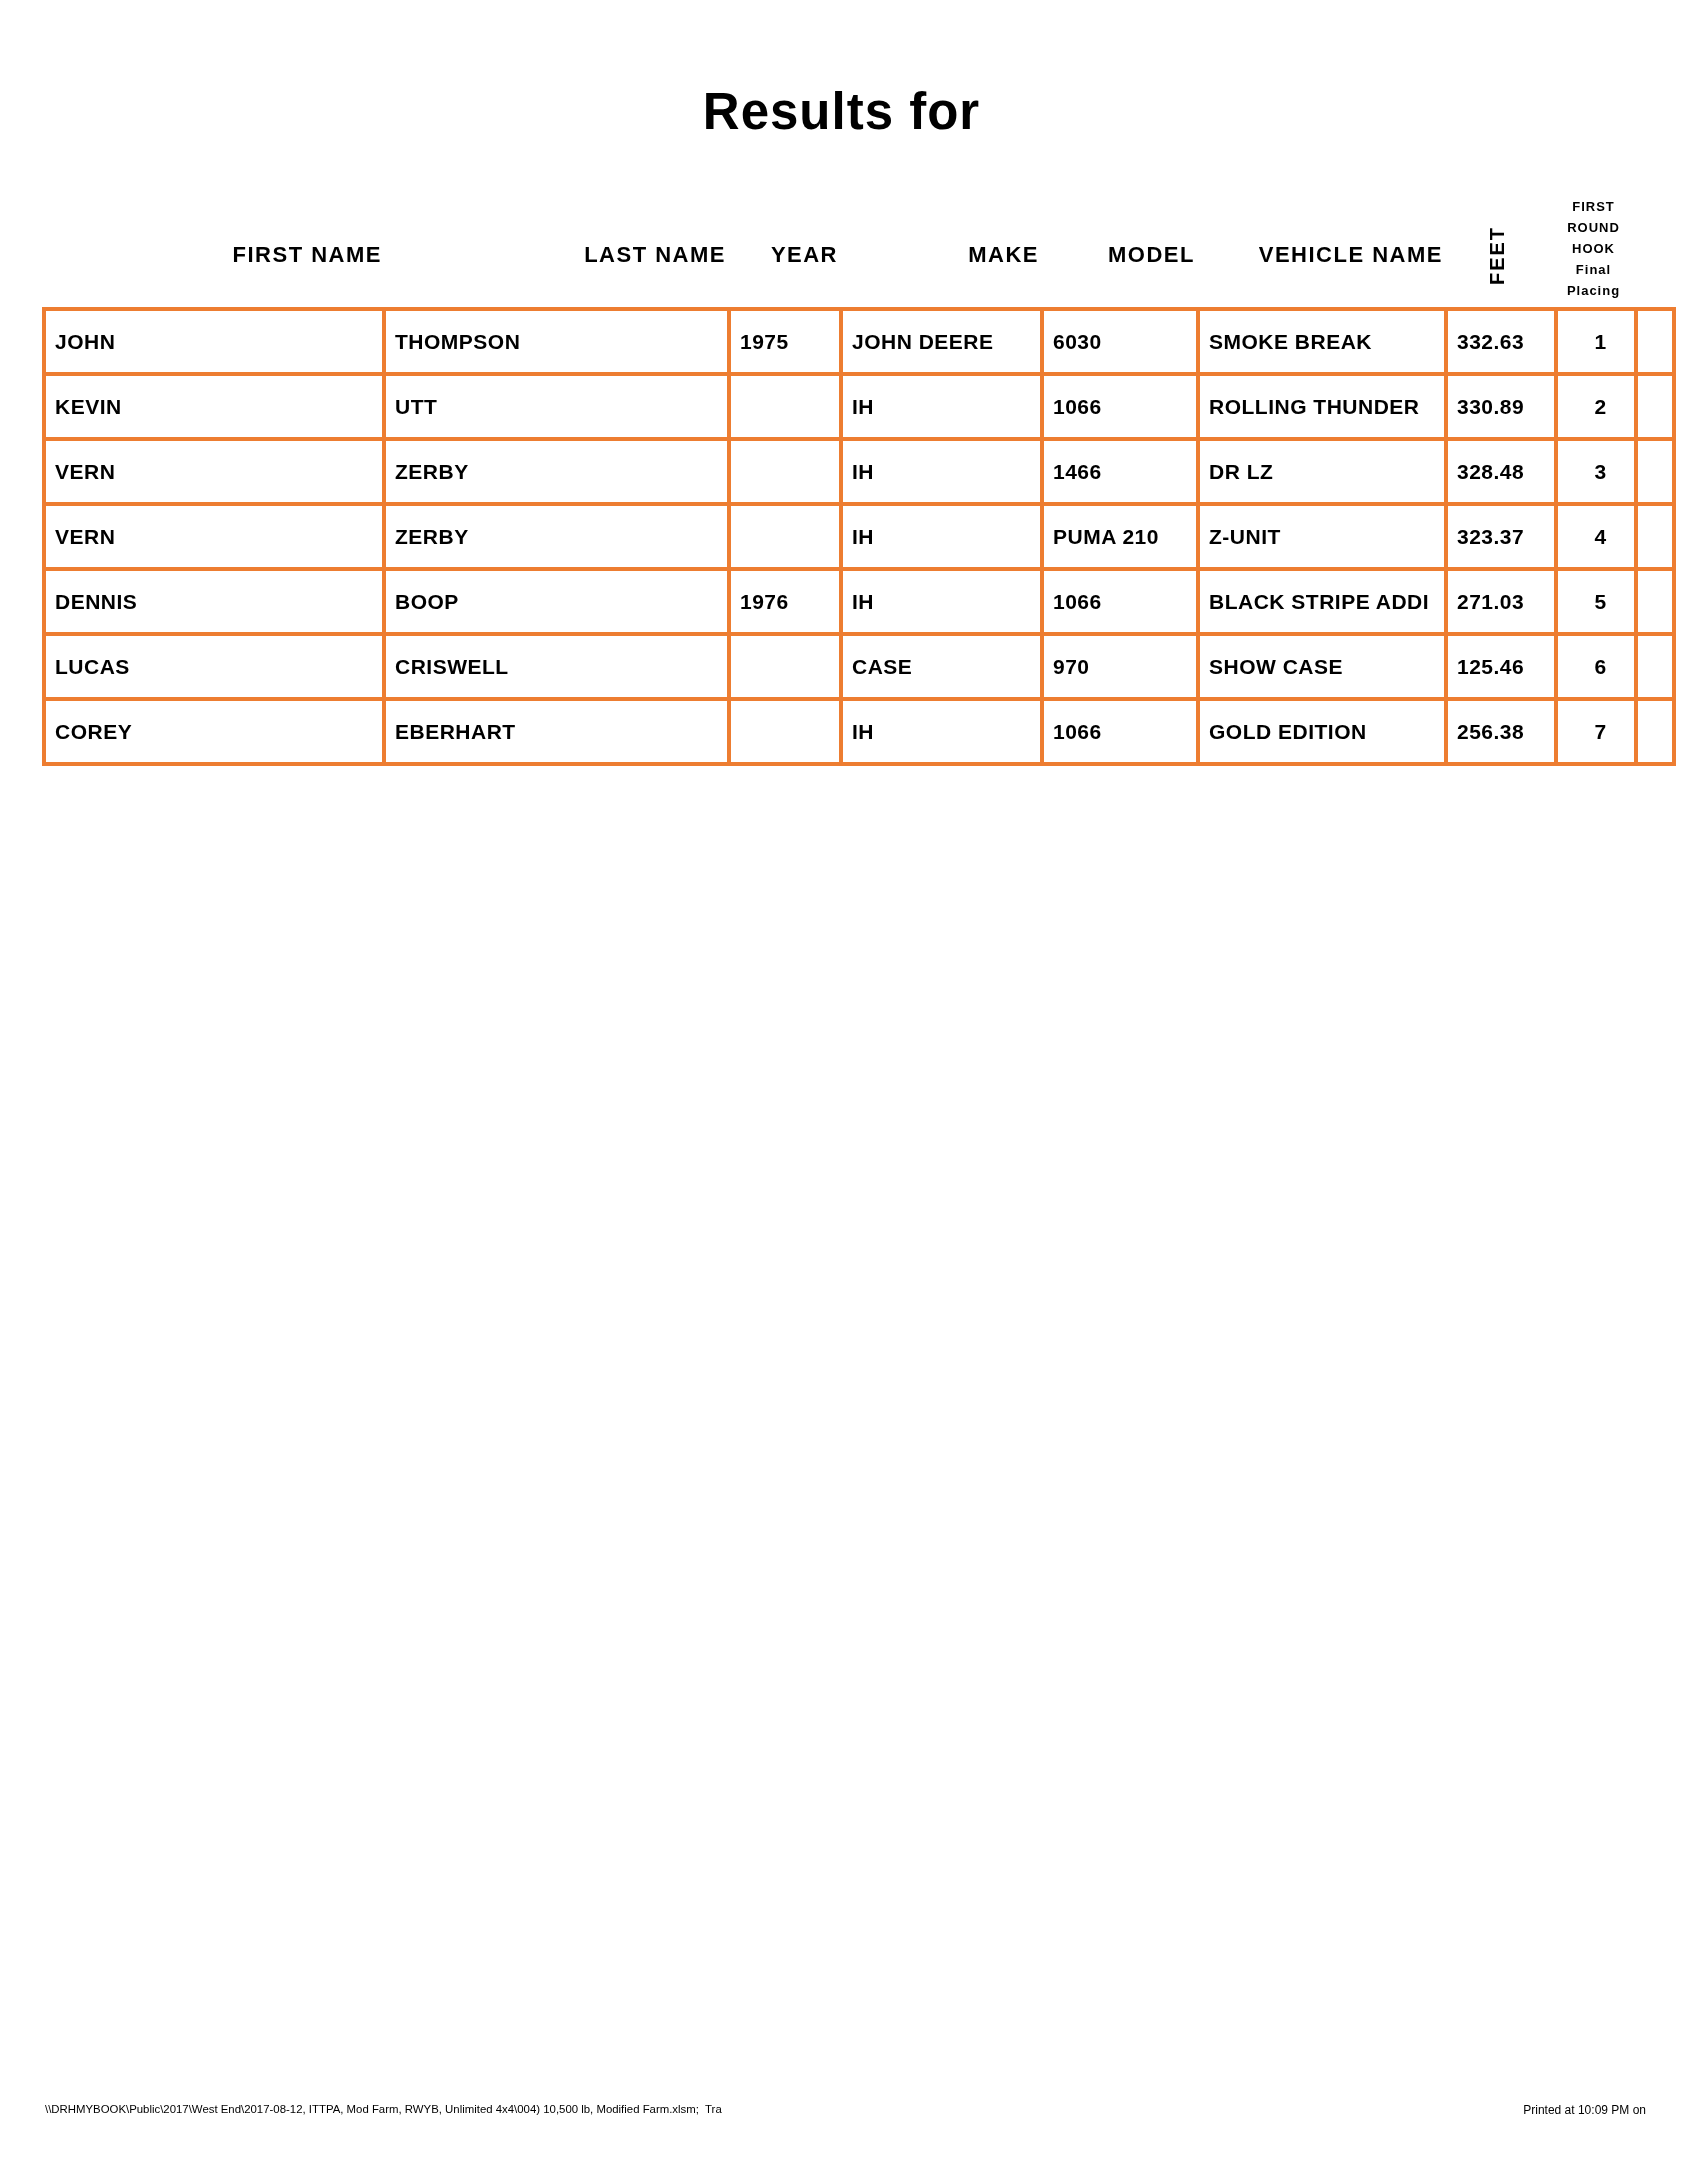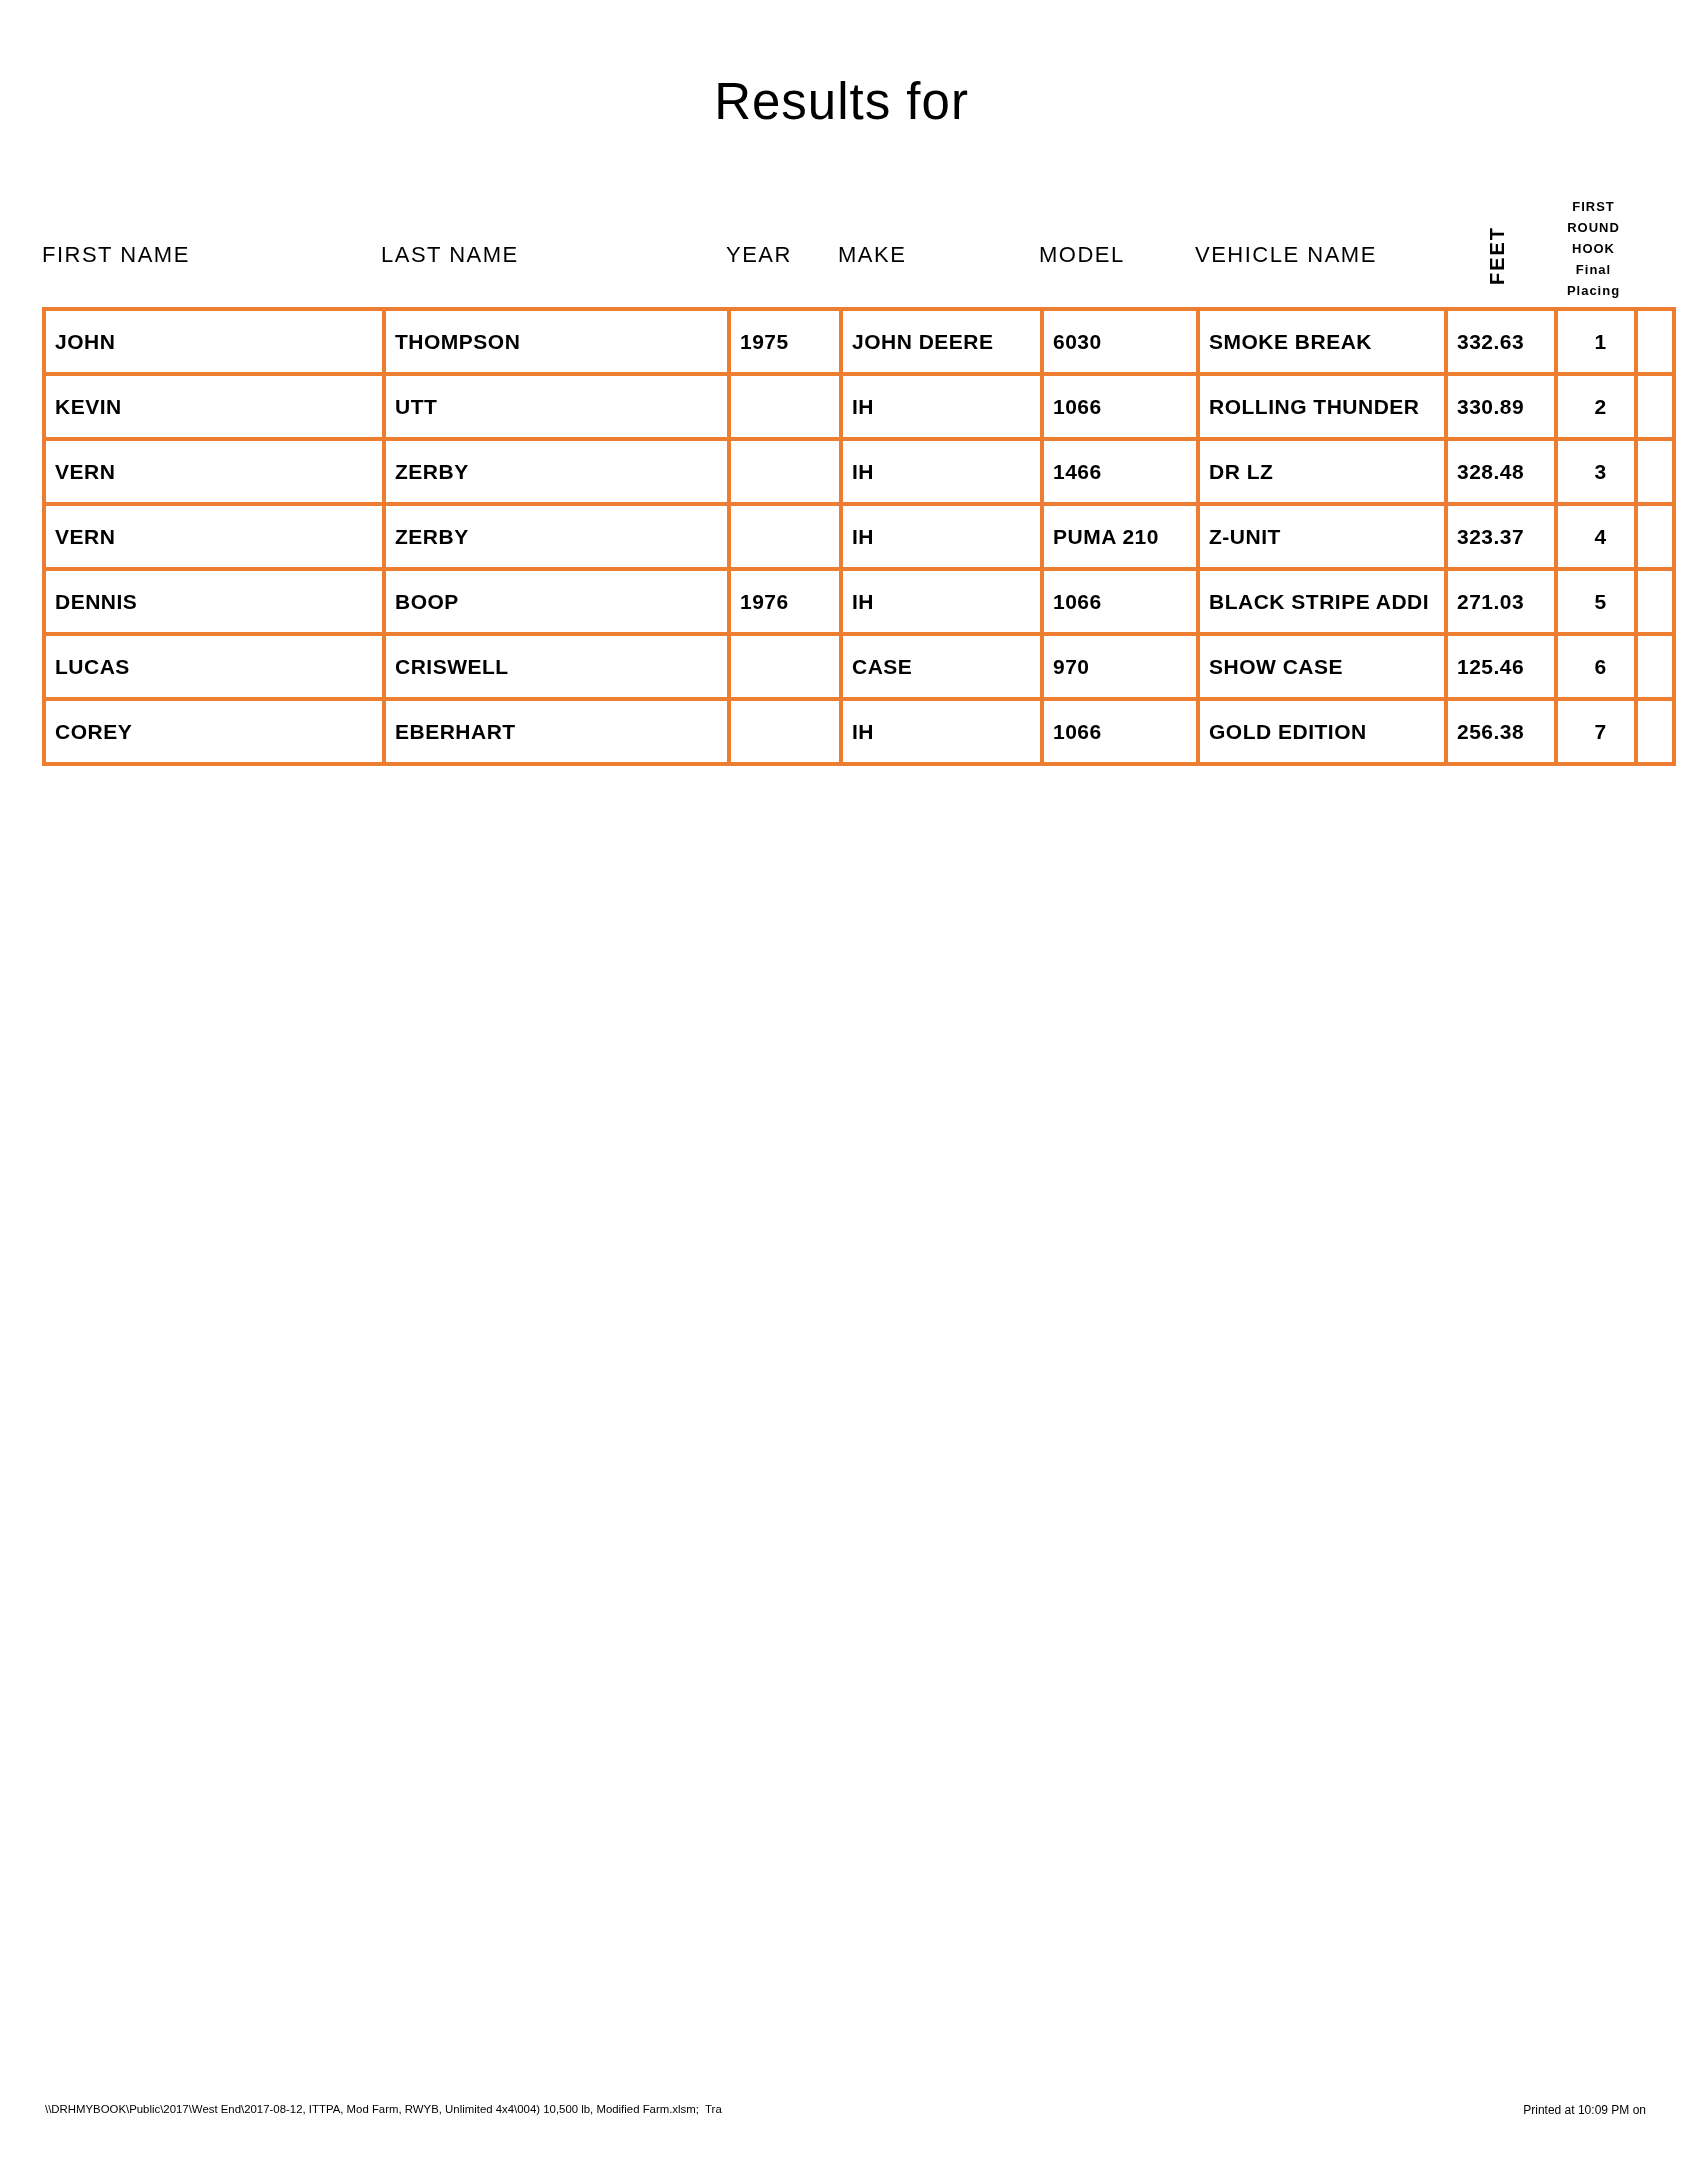--- a/index.html
+++ b/index.html
@@ -10,43 +10,43 @@
     width: 1683px;
     height: 2178px;
     background: #ffffff;
     font-family: "Liberation Sans", sans-serif;
     color: #000;
     overflow: hidden;
     margin: 0 auto;
   }
   .title1 {
     position: absolute;
-    top: 72px; left: 0; width: 100%;
+    top: 82px; left: 0; width: 100%;
     text-align: center;
     font-size: 51px;
-    font-weight: normal;
+    font-weight: bold;
     letter-spacing: 1px;
   }
   .title2 {
     position: absolute;
     top: 147px; left: 0; width: 100%;
     text-align: center;
     font-size: 51px;
     font-weight: bold;
     letter-spacing: 1px;
     white-space: nowrap;
   }
   .hdr {
     position: absolute;
     top: 238px;
     height: 34px;
     line-height: 34px;
-    text-align: left;
+    text-align: right;
     font-size: 22px;
-    font-weight: normal;
+    font-weight: bold;
     letter-spacing: 1.5px;
     white-space: nowrap;
   }
   .hdr-feet {
     position: absolute;
     left: 1443px; top: 216px;
     width: 110px; height: 79px;
     display: flex; align-items: center; justify-content: center;
   }
   .hdr-feet span {

